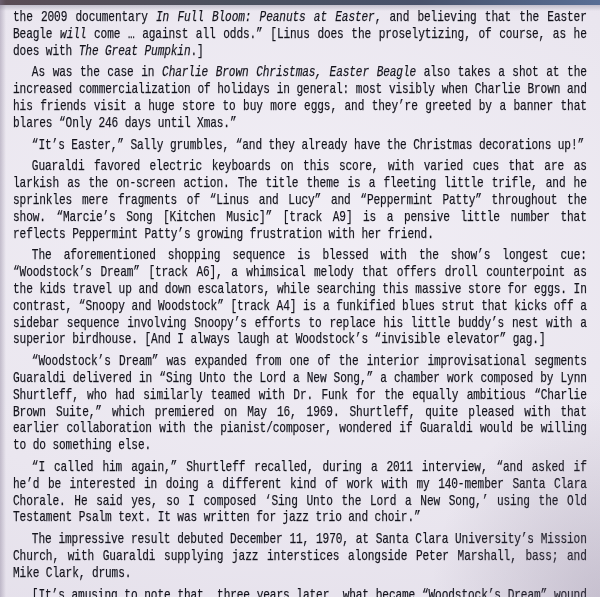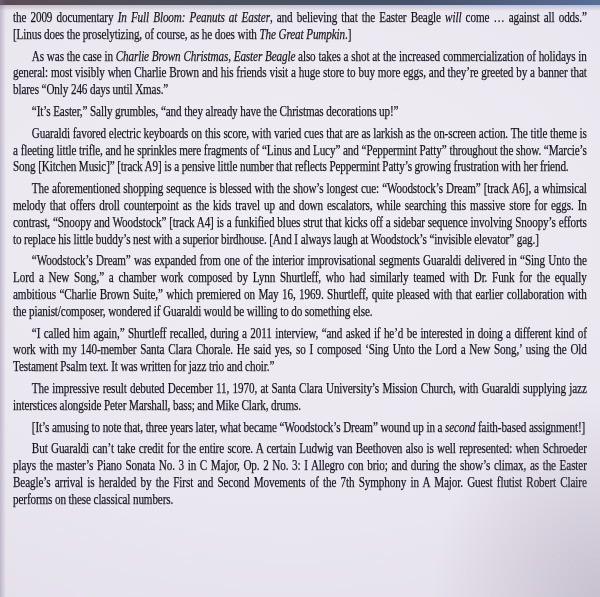--- a/index.html
+++ b/index.html
@@ -11,21 +11,21 @@
     height: 597px;
     overflow: hidden;
     background: #e9e5ee;
   }
   .page {
     position: relative;
     width: 600px;
     height: 597px;
     background:
       radial-gradient(ellipse 130% 90% at 48% 38%, #f1eef5 0%, #eae6ef 55%, #e1dce8 100%);
-    font-family: Liberation Serif, serif;
+    font-family: Liberation Mono, monospace;
     color: #14141c;
   }
   
   .edge-top {
     position: absolute;
     top: 0; left: 0; right: 0;
     height: 5px;
     background: linear-gradient(90deg, #4a3b44 0%, #39404f 40%, #36415c 70%, #48618b 100%);
     opacity: 0.9;
   }

